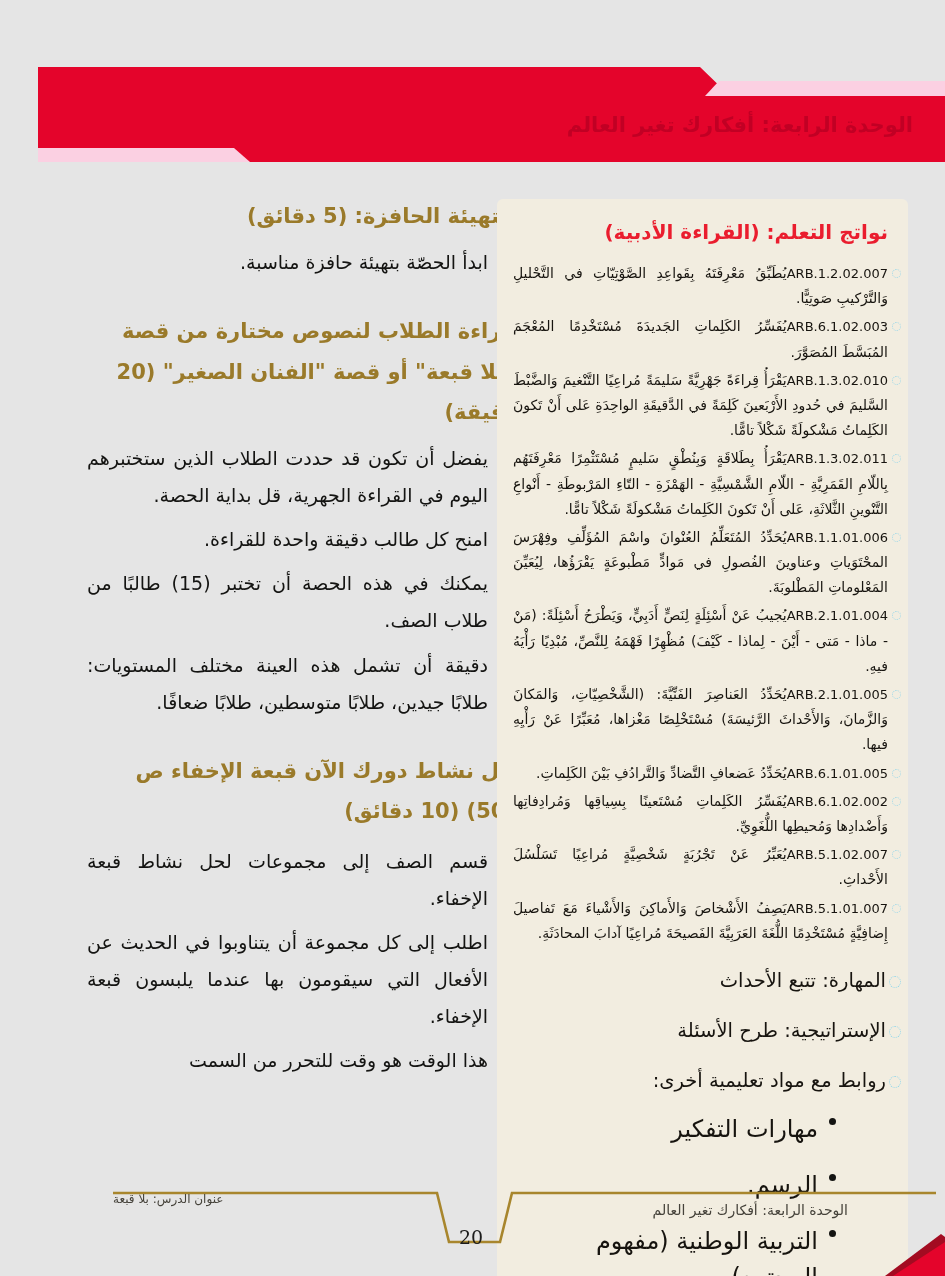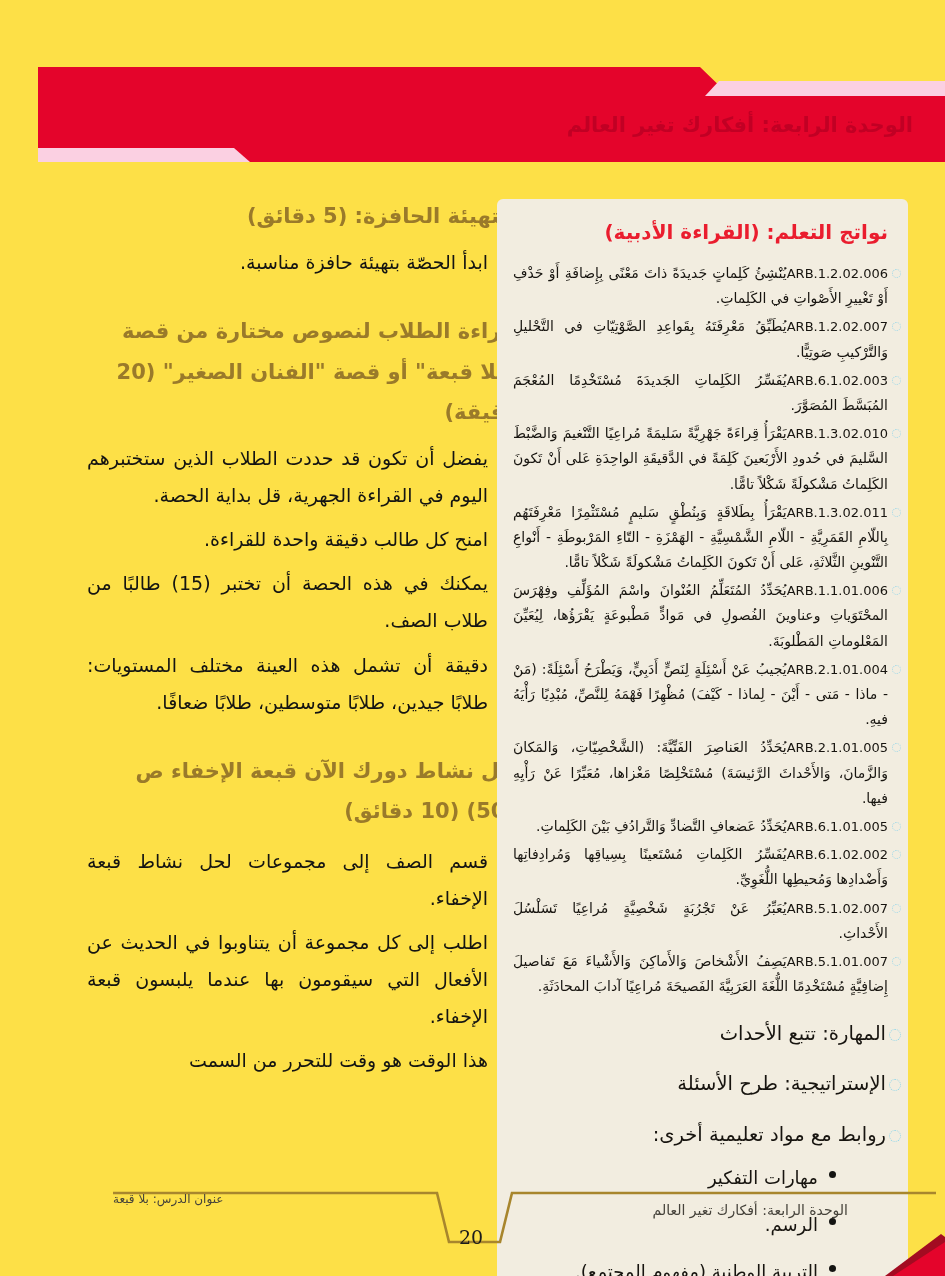--- a/index.html
+++ b/index.html
@@ -1,16 +1,16 @@
 <!DOCTYPE html>
 <html lang="ar"><head>
 <meta charset="utf-8">
 <style>
   html,body{margin:0;padding:0;background:#fff;}
-  .page{position:relative;width:945px;height:1276px;background:#fde047;overflow:hidden;
+  .page{position:relative;width:945px;height:1276px;background:#e5e5e5;overflow:hidden;
         font-family:"DejaVu Sans",sans-serif;}
 
   
   .banner-red{position:absolute;left:38px;top:67px;width:907px;height:95px;background:#e4042b;
     clip-path:polygon(0 0,662px 0,692px 29px,907px 29px,907px 95px,0 95px);}
   .banner-pink-tr{position:absolute;left:705px;top:81px;width:240px;height:15px;background:#fbd0e2;
     clip-path:polygon(14px 0,100% 0,100% 100%,0 100%);}
   .banner-pink-bl{position:absolute;left:38px;top:148px;width:212px;height:14px;background:#fbd0e2;
     clip-path:polygon(0 0,calc(100% - 16px) 0,100% 100%,0 100%);}
   .banner-watermark{position:absolute;right:32px;top:113px;direction:rtl;color:#c10024;
@@ -35,21 +35,21 @@
   .sb-title{color:#ea1d2e;font-size:20px;font-weight:bold;margin:2px 0 14px 0;line-height:1.5;}
   p.outcome{position:relative;font-size:14px;line-height:1.8;text-align:justify;text-justify:inter-word;
     margin:0 0 3px 0;}
   p.outcome .code{direction:ltr;unicode-bidi:embed;font-size:13px;}
   .outcome-ring{display:block;position:absolute;right:-13px;top:8px;width:7px;height:7px;
     border:1.2px dotted #9fd8e8;border-radius:50%;}
   p.note{position:relative;font-size:19.5px;line-height:1.55;margin:20px 2px 14px 0;font-weight:500;}
   .note-ring{display:block;position:absolute;right:-15px;top:10px;width:10px;height:10px;
     border:1.6px dotted #8fd6ea;border-radius:50%;}
   ul.links{list-style:none;margin:6px 0 0 0;padding:0 52px 0 0;}
-  ul.links li{position:relative;font-size:18px;line-height:1.5;margin:0 0 20px 0;padding-right:18px;}
+  ul.links li{position:relative;font-size:24px;line-height:1.5;margin:0 0 20px 0;padding-right:18px;}
   .dot-icon{position:absolute;right:0;top:7px;width:7px;height:7px;border-radius:50%;background:#141412;}
 
   
   .footer-line{position:absolute;left:0;top:1185px;}
   .footer-page{position:absolute;left:440px;top:1226px;width:62px;text-align:center;
     font-family:"DejaVu Serif",serif;font-size:19px;color:#1b1b1b;}
   .footer-left{position:absolute;left:113px;top:1192px;direction:rtl;font-size:12px;color:#45423a;}
   .footer-right{position:absolute;right:97px;top:1202px;direction:rtl;font-size:14px;color:#45423a;}
   .corner-svg{position:absolute;right:0;bottom:0;}
 </style>
@@ -91,21 +91,20 @@
         <li class="bullet"><span class="ring"></span><span>اطلب إلى كل مجموعة أن يتناوبوا في الحديث عن الأفعال التي سيقومون بها عندما يلبسون قبعة الإخفاء.</span></li>
         <li class="bullet"><span class="ring"></span></li>
         <li class="bullet"><span class="ring"></span><span>هذا الوقت هو وقت للتحرر من السمت</span></li>
       </ul>
     </section>
   </main>
 
   <aside class="sidebar">
     <h3 class="sb-title">نواتج التعلم: (القراءة الأدبية)</h3>
 
-    <p class="outcome"><span class="outcome-ring"></span><span class="code">ARB.1.2.02.006</span><span>يُنْشِئُ كَلِماتٍ جَديدَةً ذاتَ مَعْنًى بِإِضافَةِ أَوْ حَذْفِ أَوْ تَغْييرِ الأَصْواتِ في الكَلِماتِ.</span></p>
     <p class="outcome"><span class="outcome-ring"></span><span class="code">ARB.1.2.02.007</span><span>يُطَبِّقُ مَعْرِفَتَهُ بِقَواعِدِ الصَّوْتِيّاتِ في التَّحْليلِ وَالتَّرْكيبِ صَوتِيًّا.</span></p>
     <p class="outcome"><span class="outcome-ring"></span><span class="code">ARB.6.1.02.003</span><span>يُفَسِّرُ الكَلِماتِ الجَديدَةَ مُسْتَخْدِمًا المُعْجَمَ المُبَسَّطَ المُصَوَّرَ.</span></p>
     <p class="outcome"><span class="outcome-ring"></span><span class="code">ARB.1.3.02.010</span><span>يَقْرَأُ قِراءَةً جَهْرِيَّةً سَليمَةً مُراعِيًا التَّنْغيمَ وَالضَّبْطَ السَّليمَ في حُدودِ الأَرْبَعينَ كَلِمَةً في الدَّقيقَةِ الواحِدَةِ عَلى أَنْ تَكونَ الكَلِماتُ مَشْكولَةً شَكْلاً تامًّا.</span></p>
     <p class="outcome"><span class="outcome-ring"></span><span class="code">ARB.1.3.02.011</span><span>يَقْرَأُ بِطَلاقَةٍ وَبِنُطْقٍ سَليمٍ مُسْتَثْمِرًا مَعْرِفَتَهُم بِاللّامِ القَمَرِيَّةِ - اللّامِ الشَّمْسِيَّةِ - الهَمْزَةِ - التّاءِ المَرْبوطَةِ - أَنْواعِ التَّنْوينِ الثَّلاثَةِ، عَلى أَنْ تَكونَ الكَلِماتُ مَشْكولَةً شَكْلاً تامًّا.</span></p>
     <p class="outcome"><span class="outcome-ring"></span><span class="code">ARB.1.1.01.006</span><span>يُحَدِّدُ المُتَعَلِّمُ العُنْوانَ واسْمَ المُؤَلِّفِ وفِهْرَسَ المحْتَوَياتِ وعناوينَ الفُصولِ في مَوادٍّ مَطْبوعَةٍ يَقْرَؤُها، لِيُعَيِّنَ المَعْلوماتِ المَطْلوبَةَ.</span></p>
     <p class="outcome"><span class="outcome-ring"></span><span class="code">ARB.2.1.01.004</span><span>يُجيبُ عَنْ أَسْئِلَةٍ لِنَصٍّ أَدَبِيٍّ، وَيَطْرَحُ أَسْئِلَةً: (مَنْ - ماذا - مَتى - أَيْنَ - لِماذا - كَيْفَ) مُظْهِرًا فَهْمَهُ لِلنَّصِّ، مُبْدِيًا رَأْيَهُ فيهِ.</span></p>
     <p class="outcome"><span class="outcome-ring"></span><span class="code">ARB.2.1.01.005</span><span>يُحَدِّدُ العَناصِرَ الفَنِّيَّةَ: (الشَّخْصِيّاتِ، وَالمَكانَ وَالزَّمانَ، وَالأَحْداثَ الرَّئيسَةَ) مُسْتَخْلِصًا مَغْزاها، مُعَبِّرًا عَنْ رَأْيِهِ فيها.</span></p>
     <p class="outcome"><span class="outcome-ring"></span><span class="code">ARB.6.1.01.005</span><span>يُحَدِّدُ عَضعافِ التَّضادِّ وَالتَّرادُفِ بَيْنَ الكَلِماتِ.</span></p>
     <p class="outcome"><span class="outcome-ring"></span><span class="code">ARB.6.1.02.002</span><span>يُفَسِّرُ الكَلِماتِ مُسْتَعينًا بِسِياقِها وَمُرادِفاتِها وَأَضْدادِها وَمُحيطِها اللُّغَوِيِّ.</span></p>
     <p class="outcome"><span class="outcome-ring"></span><span class="code">ARB.5.1.02.007</span><span>يُعَبِّرُ عَنْ تَجْرُبَةٍ شَخْصِيَّةٍ مُراعِيًا تَسَلْسُلَ الأَحْداثِ.</span></p>

